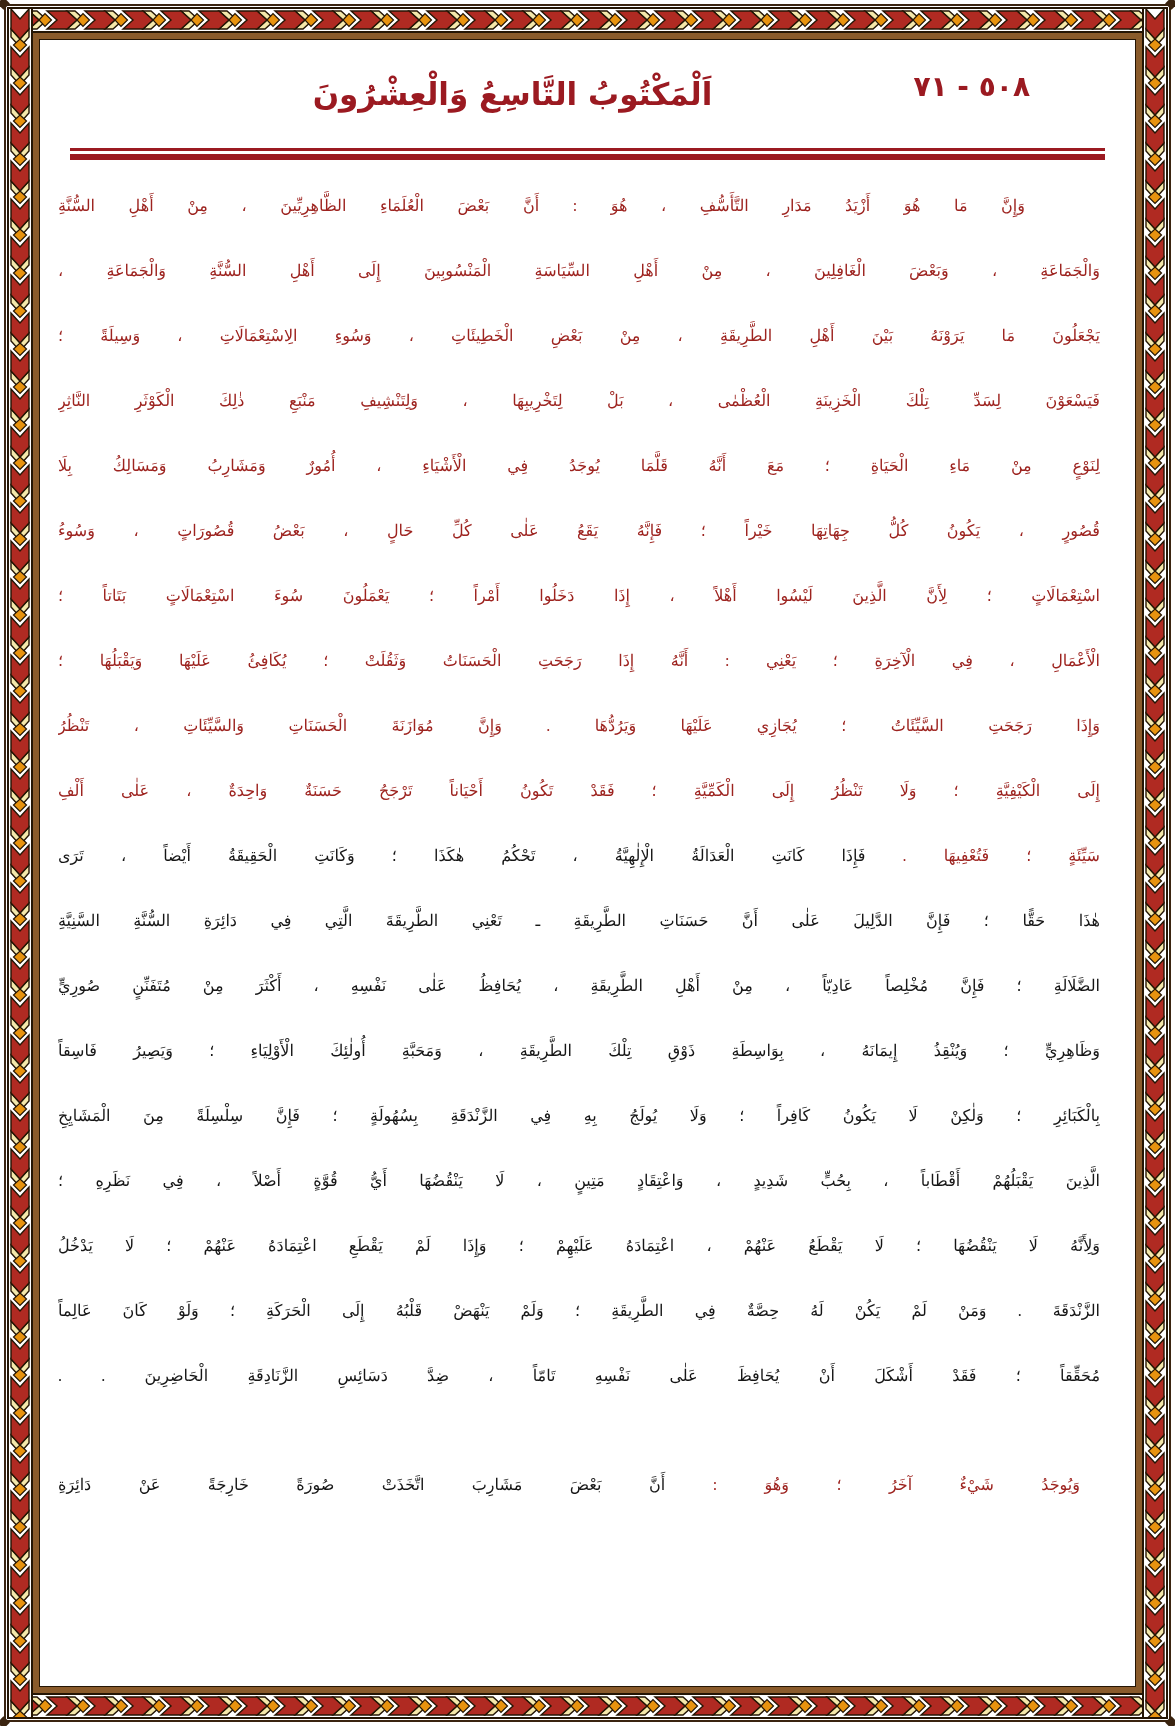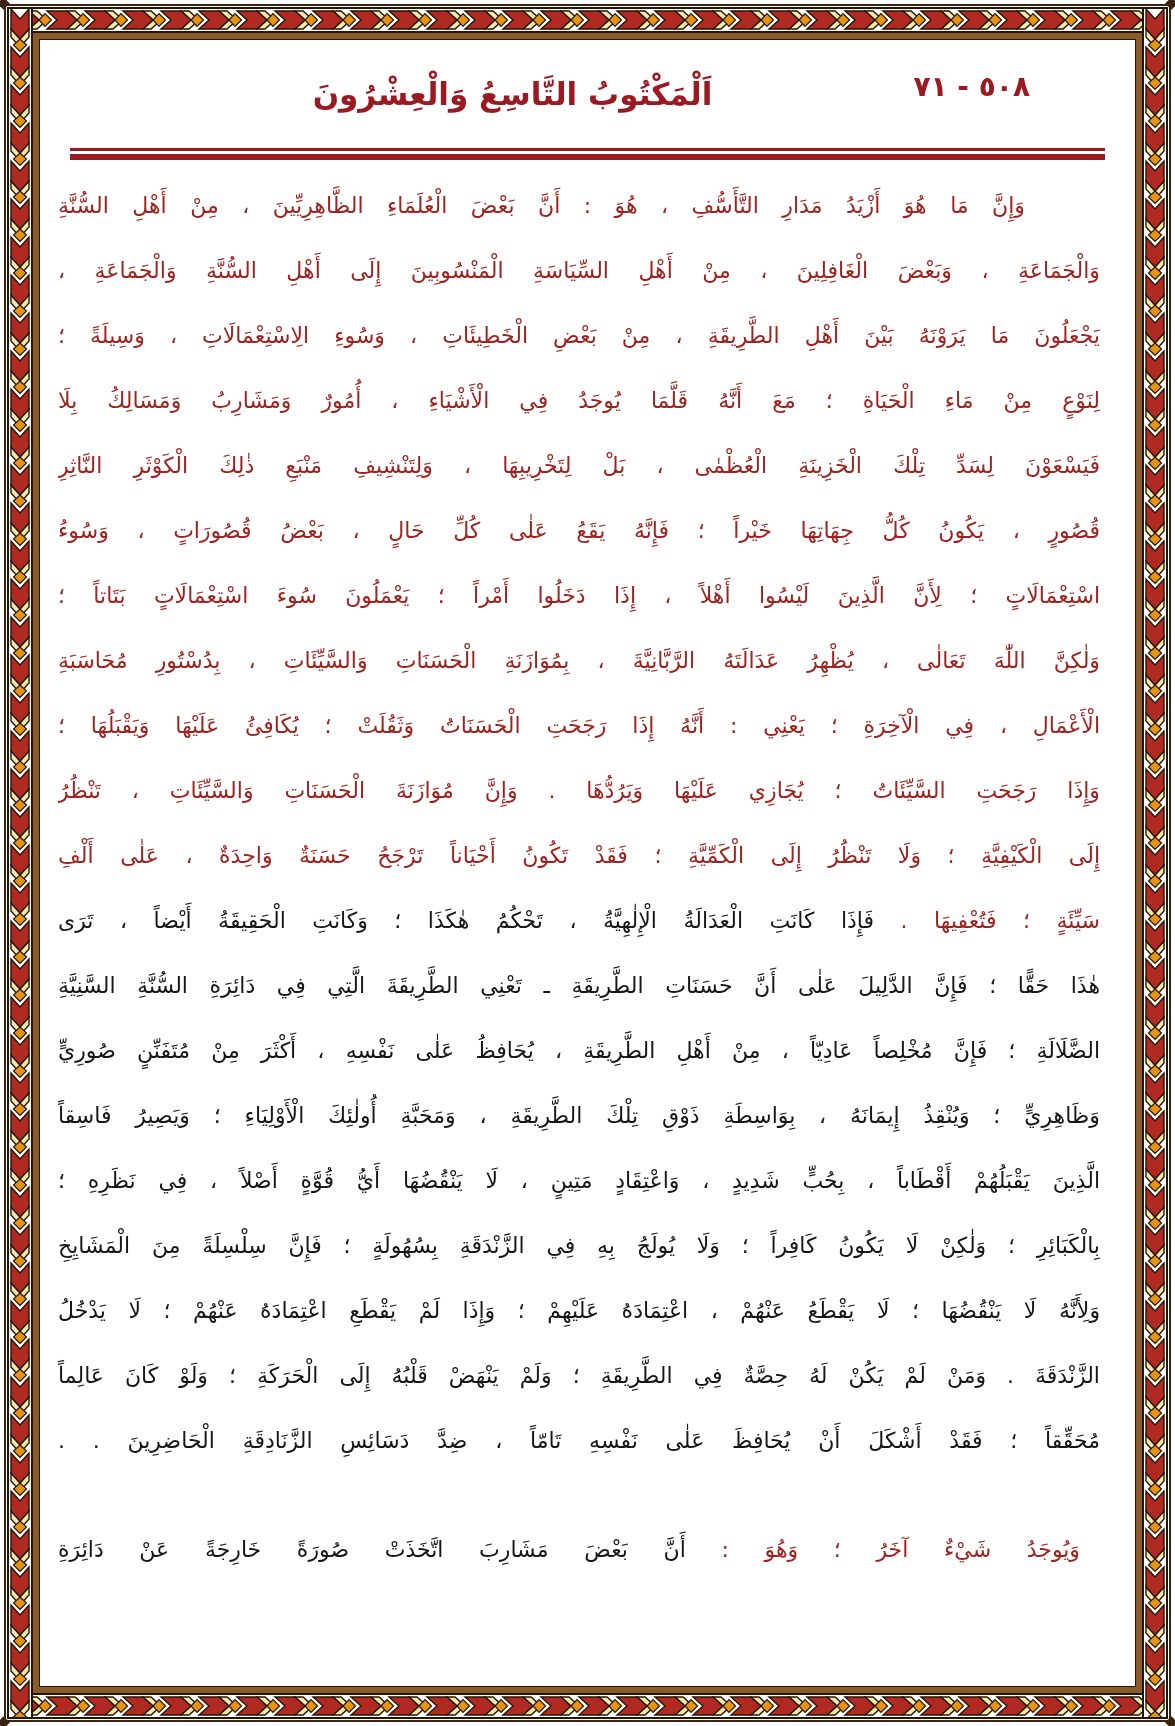--- a/index.html
+++ b/index.html
@@ -44,22 +44,23 @@
     font-size:31px;font-weight:bold;color:var(--rule-red);
     white-space:nowrap;
     margin-top:12px;
   }
   .rule{position:absolute;top:108px;left:30px;right:30px;}
   .rule-thin{height:3px;background:var(--rule-red);}
   .rule-thick{height:6px;background:var(--rule-red);margin-top:3px;}
   .body-text{
     position:absolute;top:133px;left:18px;right:35px;
     direction:rtl;
-    font-size:22px;
+    font-size:16px;
     color:var(--black-text);
+    font-family:Liberation Serif, serif;
   }
   .para{margin:0;}
   .para + .para{margin-top:44px;}
   .line{
     line-height:65px;
     height:65px;
     max-height:65px;
     overflow:hidden;
     text-align:justify;
     text-align-last:justify;
@@ -886,34 +887,33 @@
     <div class="hdr-title">اَلْمَكْتُوبُ التَّاسِعُ وَالْعِشْرُونَ</div>
     <div class="rule">
       <div class="rule-thin"></div>
       <div class="rule-thick"></div>
     </div>
     <div class="body-text">
         <div class="para">
           <div class="line" style="padding-right: 75px;"><span class="seg-red">وَإِنَّ مَا هُوَ أَزْيَدُ مَدَارِ التَّأَسُّفِ ، هُوَ : أَنَّ بَعْضَ الْعُلَمَاءِ الظَّاهِرِيِّينَ ، مِنْ أَهْلِ السُّنَّةِ</span></div>
           <div class="line"><span class="seg-red">وَالْجَمَاعَةِ ، وَبَعْضَ الْغَافِلِينَ ، مِنْ أَهْلِ السِّيَاسَةِ الْمَنْسُوبِينَ إِلَى أَهْلِ السُّنَّةِ وَالْجَمَاعَةِ ،</span></div>
           <div class="line"><span class="seg-red">يَجْعَلُونَ مَا يَرَوْنَهُ بَيْنَ أَهْلِ الطَّرِيقَةِ ، مِنْ بَعْضِ الْخَطِيئَاتِ ، وَسُوءِ الِاسْتِعْمَالَاتِ ، وَسِيلَةً ؛</span></div>
+          <div class="line"><span class="seg-red">فَيَسْعَوْنَ لِسَدِّ تِلْكَ الْخَزِينَةِ الْعُظْمٰى ، بَلْ لِتَخْرِيبِهَا ، وَلِتَنْشِيفِ مَنْبَعِ ذٰلِكَ الْكَوْثَرِ النَّاثِرِ</span></div>
           <div class="line"><span class="seg-red">لِنَوْعٍ مِنْ مَاءِ الْحَيَاةِ ؛ مَعَ أَنَّهُ قَلَّمَا يُوجَدُ فِي الْأَشْيَاءِ ، أُمُورٌ وَمَشَارِبُ وَمَسَالِكُ بِلَا</span></div>
-          <div class="line"><span class="seg-red">فَيَسْعَوْنَ لِسَدِّ تِلْكَ الْخَزِينَةِ الْعُظْمٰى ، بَلْ لِتَخْرِيبِهَا ، وَلِتَنْشِيفِ مَنْبَعِ ذٰلِكَ الْكَوْثَرِ النَّاثِرِ</span></div>
           <div class="line"><span class="seg-red">قُصُورٍ ، يَكُونُ كُلُّ جِهَاتِهَا خَيْراً ؛ فَإِنَّهُ يَقَعُ عَلٰى كُلِّ حَالٍ ، بَعْضُ قُصُورَاتٍ ، وَسُوءُ</span></div>
           <div class="line"><span class="seg-red">اسْتِعْمَالَاتٍ ؛ لِأَنَّ الَّذِينَ لَيْسُوا أَهْلاً ، إِذَا دَخَلُوا أَمْراً ؛ يَعْمَلُونَ سُوءَ اسْتِعْمَالَاتٍ بَتَاتاً ؛</span></div>
-          <div class="line"><span class="seg-red">وَلٰكِنَّ اللّٰهَ تَعَالٰى ، يُظْهِرُ عَدَالَتَهُ الرَّبَّانِيَّةَ ، بِمُوَازَنَةِ الْحَسَنَاتِ وَالسَّيِّئَاتِ ، بِدُسْتُورِ مُحَاسَبَةِ</span></div>
           <div class="line"><span class="seg-red">الْأَعْمَالِ ، فِي الْآخِرَةِ ؛ يَعْنِي : أَنَّهُ إِذَا رَجَحَتِ الْحَسَنَاتُ وَثَقُلَتْ ؛ يُكَافِئُ عَلَيْهَا وَيَقْبَلُهَا ؛</span></div>
           <div class="line"><span class="seg-red">وَإِذَا رَجَحَتِ السَّيِّئَاتُ ؛ يُجَازِي عَلَيْهَا وَيَرُدُّهَا . وَإِنَّ مُوَازَنَةَ الْحَسَنَاتِ وَالسَّيِّئَاتِ ، تَنْظُرُ</span></div>
           <div class="line"><span class="seg-red">إِلَى الْكَيْفِيَّةِ ؛ وَلَا تَنْظُرُ إِلَى الْكَمِّيَّةِ ؛ فَقَدْ تَكُونُ أَحْيَاناً تَرْجَحُ حَسَنَةٌ وَاحِدَةٌ ، عَلٰى أَلْفِ</span></div>
           <div class="line"><span class="seg-red">سَيِّئَةٍ ؛ فَتُعْفِيهَا . </span><span class="seg-black">فَإِذَا كَانَتِ الْعَدَالَةُ الْإِلٰهِيَّةُ ، تَحْكُمُ هٰكَذَا ؛ وَكَانَتِ الْحَقِيقَةُ أَيْضاً ، تَرَى</span></div>
           <div class="line"><span class="seg-black">هٰذَا حَقًّا ؛ فَإِنَّ الدَّلِيلَ عَلٰى أَنَّ حَسَنَاتِ الطَّرِيقَةِ ـ تَعْنِي الطَّرِيقَةَ الَّتِي فِي دَائِرَةِ السُّنَّةِ السَّنِيَّةِ</span></div>
           <div class="line"><span class="seg-black">الضَّلَالَةِ ؛ فَإِنَّ مُخْلِصاً عَادِيّاً ، مِنْ أَهْلِ الطَّرِيقَةِ ، يُحَافِظُ عَلٰى نَفْسِهِ ، أَكْثَرَ مِنْ مُتَفَنِّنٍ صُورِيٍّ</span></div>
           <div class="line"><span class="seg-black">وَظَاهِرِيٍّ ؛ وَيُنْقِذُ إِيمَانَهُ ، بِوَاسِطَةِ ذَوْقِ تِلْكَ الطَّرِيقَةِ ، وَمَحَبَّةِ أُولٰئِكَ الْأَوْلِيَاءِ ؛ وَيَصِيرُ فَاسِقاً</span></div>
+          <div class="line"><span class="seg-black">بِالْكَبَائِرِ ؛ وَلٰكِنْ لَا يَكُونُ كَافِراً ؛ وَلَا يُولَجُ بِهِ فِي الزَّنْدَقَةِ بِسُهُولَةٍ ؛ فَإِنَّ سِلْسِلَةً مِنَ الْمَشَايِخِ</span></div>
           <div class="line"><span class="seg-black">الَّذِينَ يَقْبَلُهُمْ أَقْطَاباً ، بِحُبٍّ شَدِيدٍ ، وَاعْتِقَادٍ مَتِينٍ ، لَا يَنْقُضُهَا أَيُّ قُوَّةٍ أَصْلاً ، فِي نَظَرِهِ ؛</span></div>
-          <div class="line"><span class="seg-black">بِالْكَبَائِرِ ؛ وَلٰكِنْ لَا يَكُونُ كَافِراً ؛ وَلَا يُولَجُ بِهِ فِي الزَّنْدَقَةِ بِسُهُولَةٍ ؛ فَإِنَّ سِلْسِلَةً مِنَ الْمَشَايِخِ</span></div>
           <div class="line"><span class="seg-black">وَلِأَنَّهُ لَا يَنْقُضُهَا ؛ لَا يَقْطَعُ عَنْهُمْ ، اعْتِمَادَهُ عَلَيْهِمْ ؛ وَإِذَا لَمْ يَقْطَعِ اعْتِمَادَهُ عَنْهُمْ ؛ لَا يَدْخُلُ</span></div>
           <div class="line"><span class="seg-black">الزَّنْدَقَةَ . وَمَنْ لَمْ يَكُنْ لَهُ حِصَّةٌ فِي الطَّرِيقَةِ ؛ وَلَمْ يَنْهَضْ قَلْبُهُ إِلَى الْحَرَكَةِ ؛ وَلَوْ كَانَ عَالِماً</span></div>
           <div class="line"><span class="seg-black">مُحَقِّقاً ؛ فَقَدْ أَشْكَلَ أَنْ يُحَافِظَ عَلٰى نَفْسِهِ تَامّاً ، ضِدَّ دَسَائِسِ الزَّنَادِقَةِ الْحَاضِرِينَ . .</span></div>
         </div>
         <div class="para">
           <div class="line" style="padding-right: 20px;"><span class="seg-red">وَيُوجَدُ شَيْءٌ آخَرُ ؛ وَهُوَ : </span><span class="seg-black">أَنَّ بَعْضَ مَشَارِبَ اتَّخَذَتْ صُورَةً خَارِجَةً عَنْ دَائِرَةِ</span></div>
         </div>
       </div>
   </div>
 

